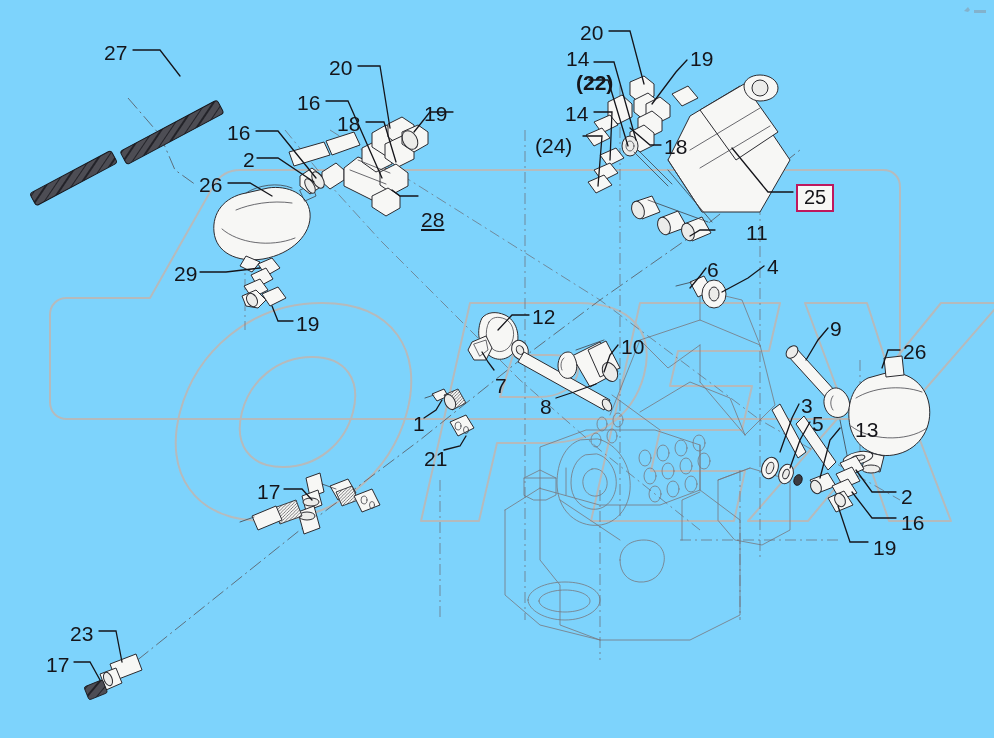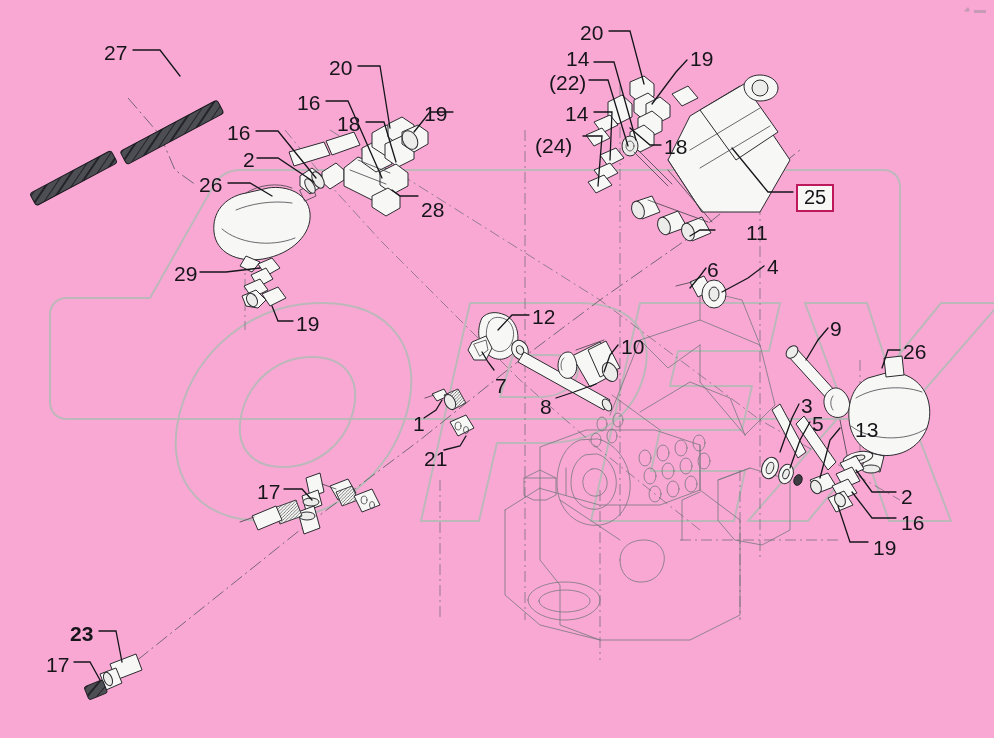--- a/index.html
+++ b/index.html
@@ -1,19 +1,19 @@
 <!DOCTYPE html>
 <html><head>
 <meta charset="utf-8">
 <style>
   html,body{margin:0;padding:0;background:#ffffff;}
   #stage{
     position:relative;
     width:994px;height:738px;
-    background:#f9a8d4;
+    background:#7dd3fc;
     overflow:hidden;
     font-family:"Liberation Sans", sans-serif;
   }
   #artboard{position:absolute;left:0;top:0;width:994px;height:738px;}
   .lbl{
     position:absolute;
     font-family:"Liberation Sans", sans-serif;
     font-size:21px;
     line-height:21px;
     color:#15151a;
@@ -402,53 +402,53 @@
       <path class="lead" d="M74,662 L90,662 L100,680"></path>
     </g>
   </svg>
 
   <div id="labels">
       <div class="lbl" style="left: 104px; top: 42px;">27</div>
       <div class="lbl" style="left: 329px; top: 57px;">20</div>
       <div class="lbl" style="left: 580px; top: 22px;">20</div>
       <div class="lbl" style="left: 690px; top: 48px;">19</div>
       <div class="lbl" style="left: 566px; top: 48px;">14</div>
-      <div class="lbl" style="left: 549px; top: 72px;">(22)</div>
+      <div class="lbl" style="left: 576px; top: 72px; font-weight: bold;">(22)</div>
       <div class="lbl" style="left: 297px; top: 92px;">16</div>
       <div class="lbl" style="left: 424px; top: 103px;">19</div>
       <div class="lbl" style="left: 565px; top: 103px;">14</div>
       <div class="lbl" style="left: 337px; top: 113px;">18</div>
       <div class="lbl" style="left: 227px; top: 122px;">16</div>
       <div class="lbl" style="left: 535px; top: 127px; margin-top: 8px;">(24)</div>
       <div class="lbl" style="left: 664px; top: 136px;">18</div>
       <div class="lbl" style="left: 243px; top: 149px;">2</div>
       <div class="lbl" style="left: 199px; top: 174px;">26</div>
       <div class="lbl boxed" style="left: 796px; top: 184px;">25</div>
-      <div class="lbl" style="left: 421px; top: 199px;">28</div>
+      <div class="lbl" style="left: 421px; top: 209px; text-decoration: underline;">28</div>
       <div class="lbl" style="left: 746px; top: 222px;">11</div>
       <div class="lbl" style="left: 174px; top: 263px;">29</div>
       <div class="lbl" style="left: 707px; top: 259px;">6</div>
       <div class="lbl" style="left: 767px; top: 256px;">4</div>
       <div class="lbl" style="left: 296px; top: 313px;">19</div>
       <div class="lbl" style="left: 532px; top: 306px;">12</div>
       <div class="lbl" style="left: 830px; top: 318px;">9</div>
       <div class="lbl" style="left: 621px; top: 336px;">10</div>
       <div class="lbl" style="left: 903px; top: 341px;">26</div>
       <div class="lbl" style="left: 495px; top: 375px;">7</div>
       <div class="lbl" style="left: 540px; top: 396px;">8</div>
       <div class="lbl" style="left: 801px; top: 395px;">3</div>
       <div class="lbl" style="left: 413px; top: 413px;">1</div>
       <div class="lbl" style="left: 812px; top: 413px;">5</div>
       <div class="lbl" style="left: 843px; top: 419px; padding-left: 12px;">13</div>
       <div class="lbl" style="left: 424px; top: 448px;">21</div>
       <div class="lbl" style="left: 257px; top: 481px;">17</div>
       <div class="lbl" style="left: 901px; top: 486px;">2</div>
       <div class="lbl" style="left: 901px; top: 512px;">16</div>
       <div class="lbl" style="left: 873px; top: 537px;">19</div>
-      <div class="lbl" style="left: 70px; top: 623px; font-weight: bold;">23</div>
+      <div class="lbl" style="left: 70px; top: 623px;">23</div>
       <div class="lbl" style="left: 46px; top: 654px;">17</div>
     </div>
 
   <svg class="corner-mark" viewBox="0 0 26 8">
     <path d="M2,5 L6,1 L8,4 L6,6 Z M12,4 L24,4 L24,7 L12,7 Z" fill="#8b8b93"></path>
   </svg>
 
 </div>
 
 </body></html>

